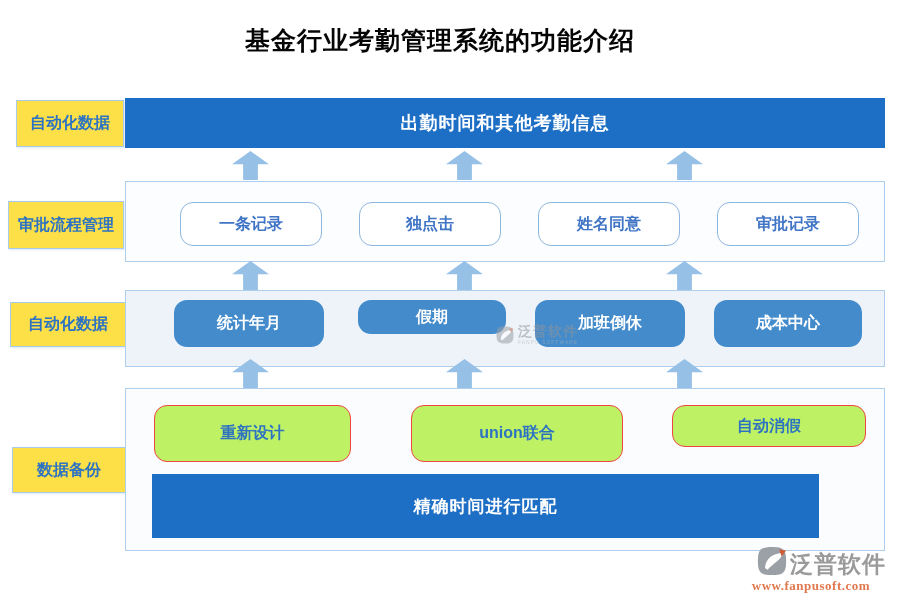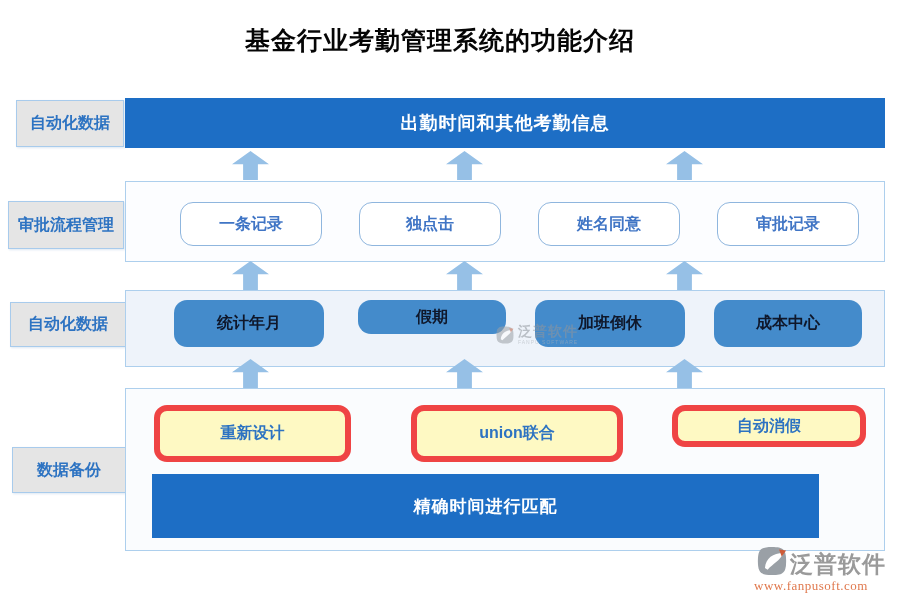--- a/index.html
+++ b/index.html
@@ -6,21 +6,21 @@
   .frame {
     position:relative; width:900px; height:600px; background:#ffffff;
     font-family:"Liberation Sans","DejaVu Sans",sans-serif; overflow:hidden;
   }
   .title {
     position:absolute; top:24px; left:0; width:880px; text-align:center;
     font-family:"Liberation Serif","DejaVu Serif",serif;
     font-size:25px; font-weight:bold; color:#050505; letter-spacing:1px;
   }
   .side-label {
-    position:absolute; background:#e5e5e5; border:1px solid #a8cbec;
+    position:absolute; background:#fde047; border:1px solid #a8cbec;
     color:#2d73c2; font-weight:bold; font-size:16px;
     display:flex; align-items:center; justify-content:center;
     box-shadow:1px 1px 2px rgba(120,160,200,.25);
   }
   .lbl1 { left:16px;  top:100px; width:106px; height:45px; }
   .lbl2 { left:8px;   top:201px; width:114px; height:46px; }
   .lbl3 { left:10px;  top:302px; width:114px; height:43px; }
   .lbl4 { left:12px;  top:447px; width:112px; height:44px; }
 
   .banner {
@@ -34,22 +34,22 @@
     position:absolute; left:125px; width:760px; border:1px solid #adcfed;
     box-sizing:border-box;
   }
   .row2 { top:181px; height:81px;  background:#fcfdff; }
   .row3 { top:290px; height:77px;  background:#eef3fa; }
   .row4 { top:388px; height:163px; background:#fafcfe; }
 
   .box { position:absolute; display:flex; align-items:center; justify-content:center;
          box-sizing:border-box; font-weight:bold;border-radius:13px; }
   .box-outline { background:#ffffff; border:1px solid #8fb6de; color:#4075c5; font-size:16px; }
-  .box-solid   { background:#448bcb; color:#0f172a; font-size:16px; }
-  .box-light   { background:#fef9c3; border:6px solid #ef4444; color:#2d73c2; font-size:16px; }
+  .box-solid   { background:#448bcb; color:#ffffff; font-size:16px; }
+  .box-light   { background:#bef264; border:1px solid #ef4444; color:#2d73c2; font-size:16px; }
 
   
   .b21 { left:180px; top:202px; width:142px; height:44px; }
   .b22 { left:359px; top:202px; width:142px; height:44px; }
   .b23 { left:538px; top:202px; width:142px; height:44px; }
   .b24 { left:717px; top:202px; width:142px; height:44px; }
   
   .b31 { left:174px; top:300px; width:150px; height:47px; }
   .b32 { left:358px; top:300px; width:148px; height:34px; }
   .b33 { left:535px; top:300px; width:150px; height:47px; }
@@ -75,21 +75,21 @@
   .watermark .wm-cap { font-size:5px; color:#aab1b9; letter-spacing:1px; margin-top:2px; }
 
   .footer { position:absolute; right:14px; bottom:6px; width:150px; text-align:center; }
   .footer-row { display:flex; align-items:flex-end; justify-content:flex-end; gap:3px; }
   .footer-brand {
     font-family:"Liberation Serif","DejaVu Serif",serif;
     font-size:23px; font-weight:bold; color:#9a9a9a; letter-spacing:1px; line-height:1;
   }
   .footer-url {
     font-family:"Liberation Serif","DejaVu Serif",serif;
-    font-size:13px; font-weight:normal; color:#e0794e; letter-spacing:.5px; margin-top:2px;
+    font-size:13px; font-weight:bold; color:#e0794e; letter-spacing:.5px; margin-top:2px;
   }
   .logo-svg { display:block; }
 </style>
 </head>
 <body>
 
 <div class="frame">
 
   <div class="title">基金行业考勤管理系统的功能介绍</div>
 

